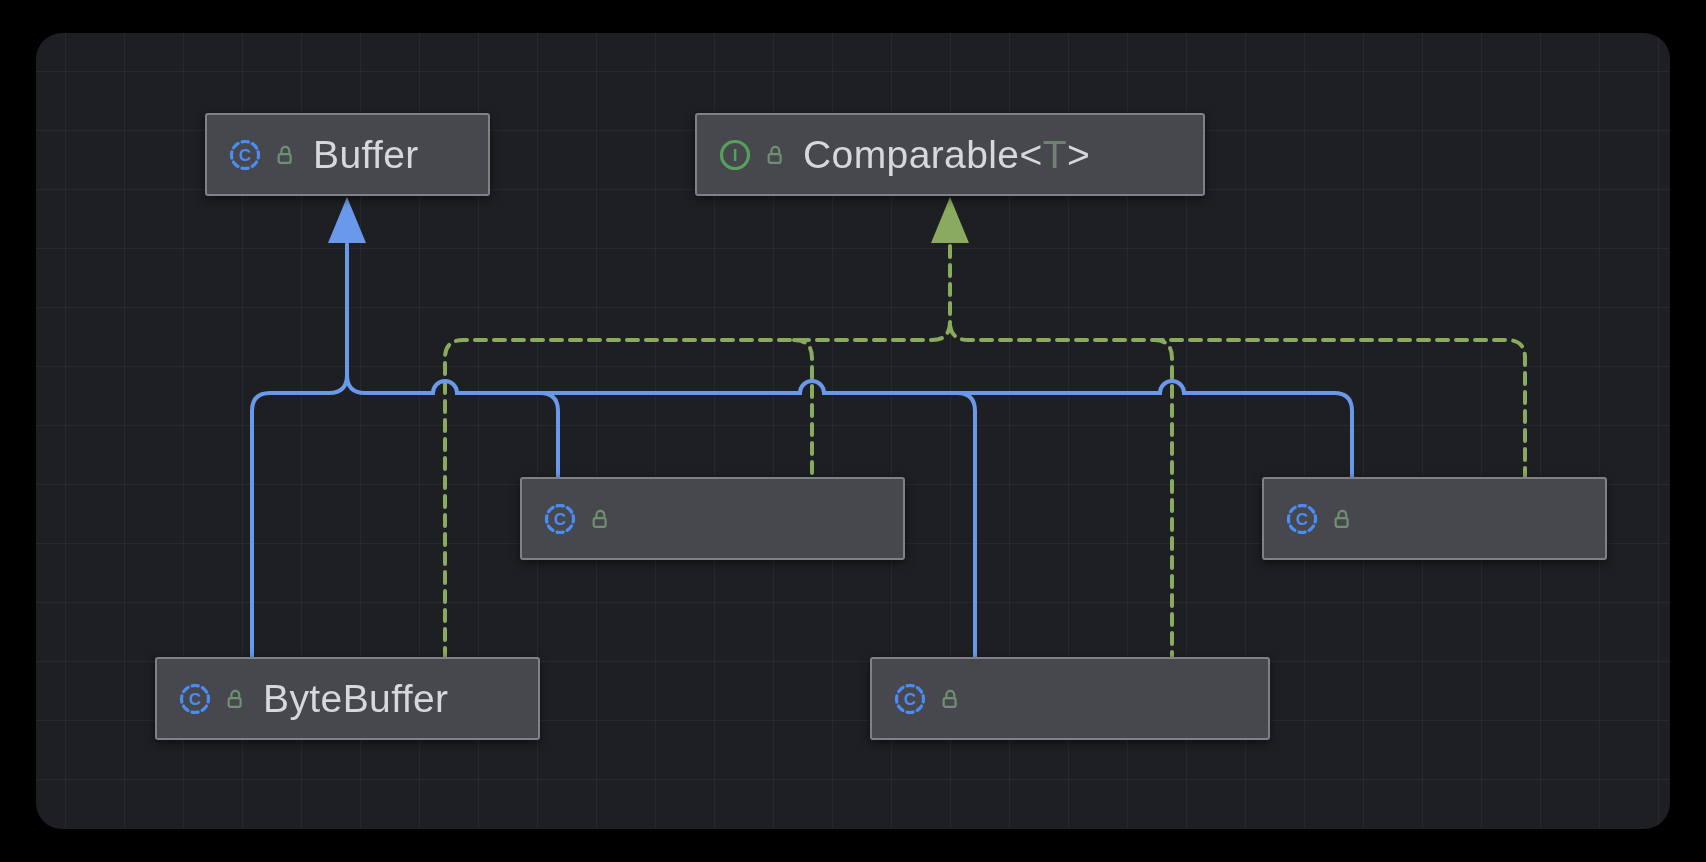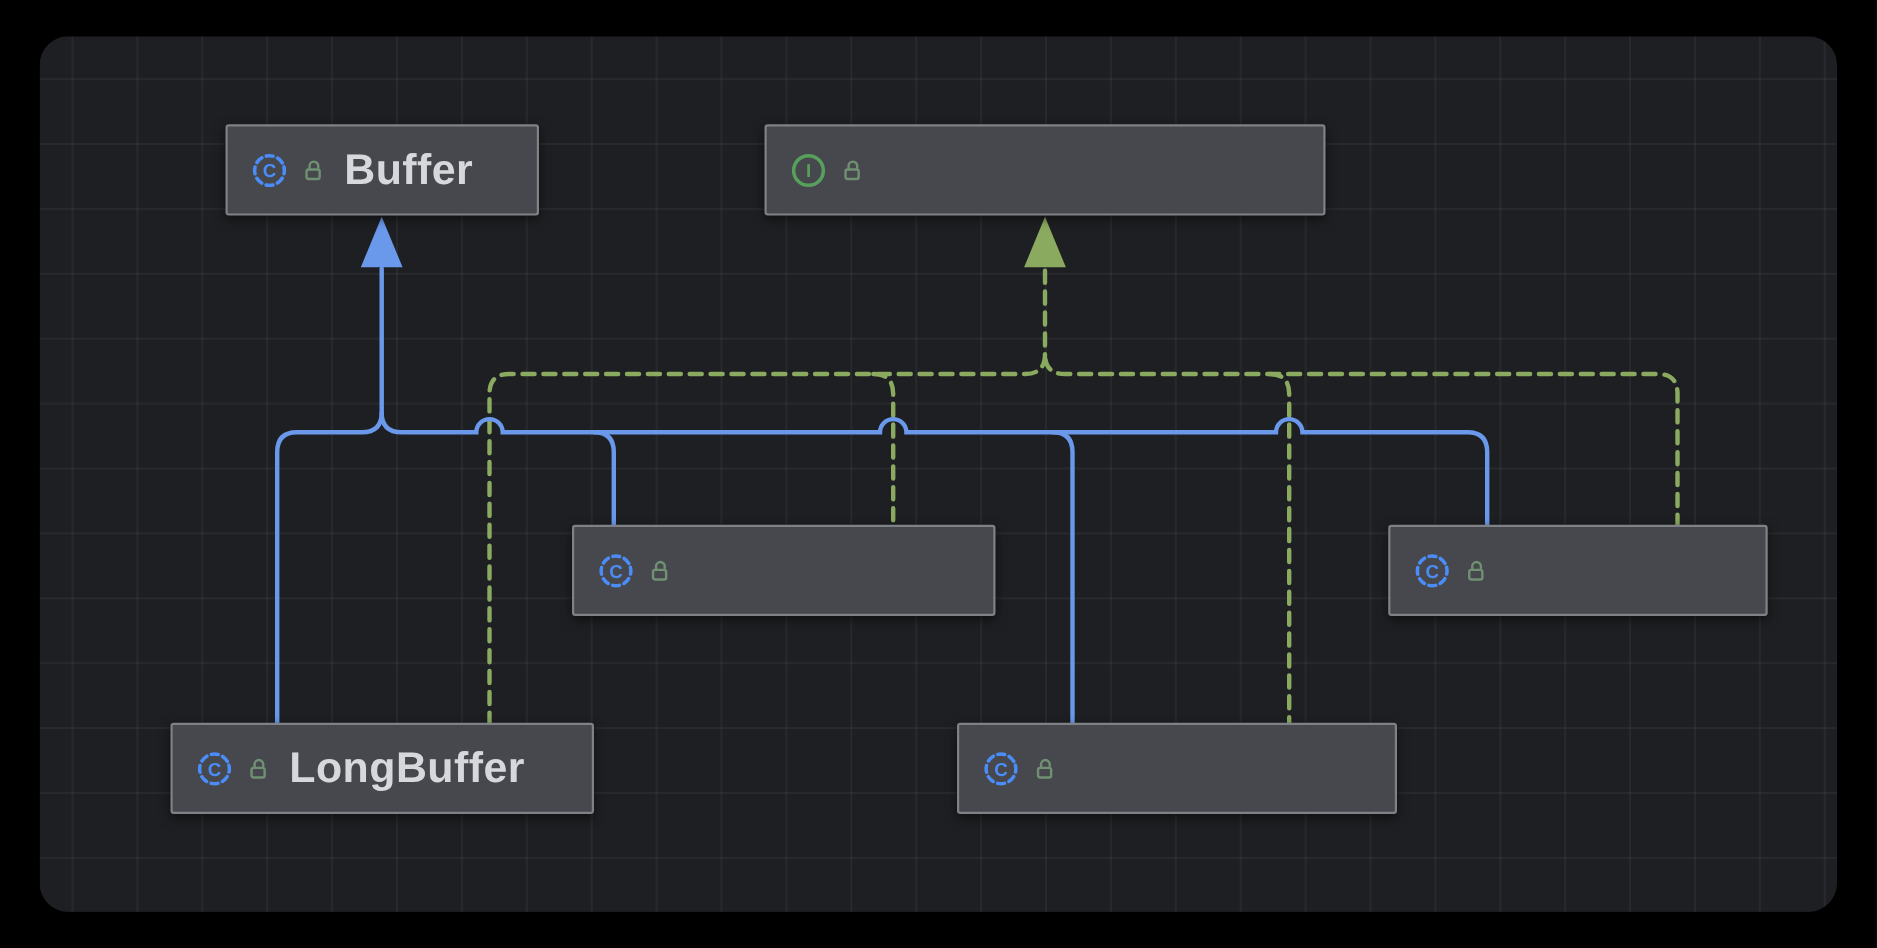--- a/index.html
+++ b/index.html
@@ -25,21 +25,21 @@
     position:absolute;
     display:flex;align-items:center;gap:12px;
     padding:0 20px;
     background:#46484d;
     border:2px solid #7e8186;
     border-radius:3px;
     box-sizing:border-box;
     box-shadow:0 3px 10px rgba(0,0,0,0.5);
   }
   .node .label{
-    font-size:39px;font-weight:700;color:#d6d8dc;
+    font-size:39px;font-weight:400;color:#d6d8dc;
     letter-spacing:.4px;white-space:nowrap;
     margin-left:4px;
   }
   .tparam{color:#6f8274;}
   .icon{display:flex;align-items:center;}
   .icon svg{display:block;}
 </style>
 </head>
 <body>
 
@@ -87,20 +87,21 @@
         <circle cx="18" cy="18" r="13.5" fill="none" stroke="#57a05c" stroke-width="3.2"></circle>
         <text x="18" y="24" text-anchor="middle" font-size="17" font-weight="700" fill="#57a05c">I</text>
       </svg>
     </span>
     <span class="icon">
       <svg viewBox="0 0 24 24" width="22" height="22">
         <rect x="4" y="11" width="13" height="9.5" rx="2" fill="none" stroke="#6f9072" stroke-width="2.4"></rect>
         <path d="M7 11 V7.5 a4.3 4.3 0 0 1 8.6 0 V9.2" fill="none" stroke="#6f9072" stroke-width="2.4" stroke-linecap="round"></path>
       </svg>
     </span>
+    <span class="label"><span>Comparable</span><span>&lt;</span><span class="tparam">T</span><span>&gt;</span></span>
   </div>
 
   <div class="node" style="left:520px;top:477px;width:385px;height:83px;">
     <span class="icon">
       <svg viewBox="0 0 36 36" width="36" height="36">
         <circle cx="18" cy="18" r="13.5" fill="none" stroke="#4b8df8" stroke-width="3.2" stroke-dasharray="6.2 4.4" stroke-linecap="round" transform="rotate(-14 18 18)"></circle>
         <text x="18" y="24" text-anchor="middle" font-size="17" font-weight="700" fill="#4b8df8">C</text>
       </svg>
     </span>
     <span class="icon">
@@ -132,21 +133,21 @@
         <circle cx="18" cy="18" r="13.5" fill="none" stroke="#4b8df8" stroke-width="3.2" stroke-dasharray="6.2 4.4" stroke-linecap="round" transform="rotate(-14 18 18)"></circle>
         <text x="18" y="24" text-anchor="middle" font-size="17" font-weight="700" fill="#4b8df8">C</text>
       </svg>
     </span>
     <span class="icon">
       <svg viewBox="0 0 24 24" width="22" height="22">
         <rect x="4" y="11" width="13" height="9.5" rx="2" fill="none" stroke="#6f9072" stroke-width="2.4"></rect>
         <path d="M7 11 V7.5 a4.3 4.3 0 0 1 8.6 0 V9.2" fill="none" stroke="#6f9072" stroke-width="2.4" stroke-linecap="round"></path>
       </svg>
     </span>
-    <span class="label">LongBuffer</span>
+    <span class="label">ByteBuffer</span>
   </div>
 
   <div class="node" style="left:870px;top:657px;width:400px;height:83px;">
     <span class="icon">
       <svg viewBox="0 0 36 36" width="36" height="36">
         <circle cx="18" cy="18" r="13.5" fill="none" stroke="#4b8df8" stroke-width="3.2" stroke-dasharray="6.2 4.4" stroke-linecap="round" transform="rotate(-14 18 18)"></circle>
         <text x="18" y="24" text-anchor="middle" font-size="17" font-weight="700" fill="#4b8df8">C</text>
       </svg>
     </span>
     <span class="icon">

